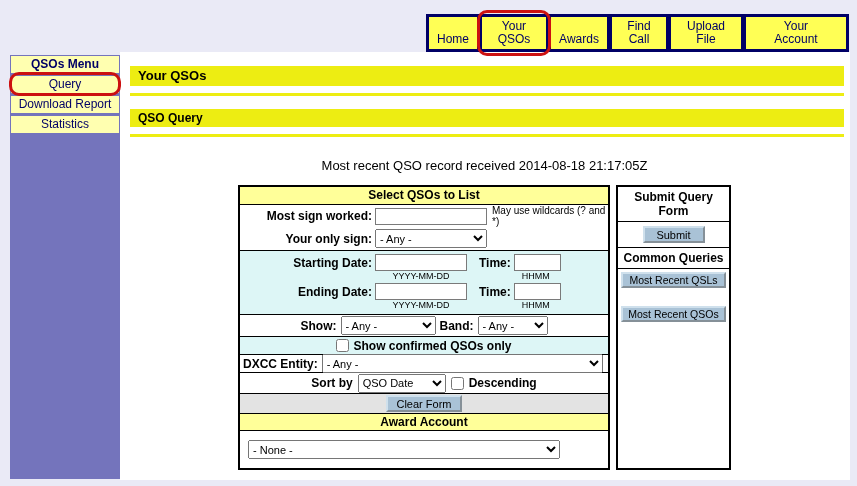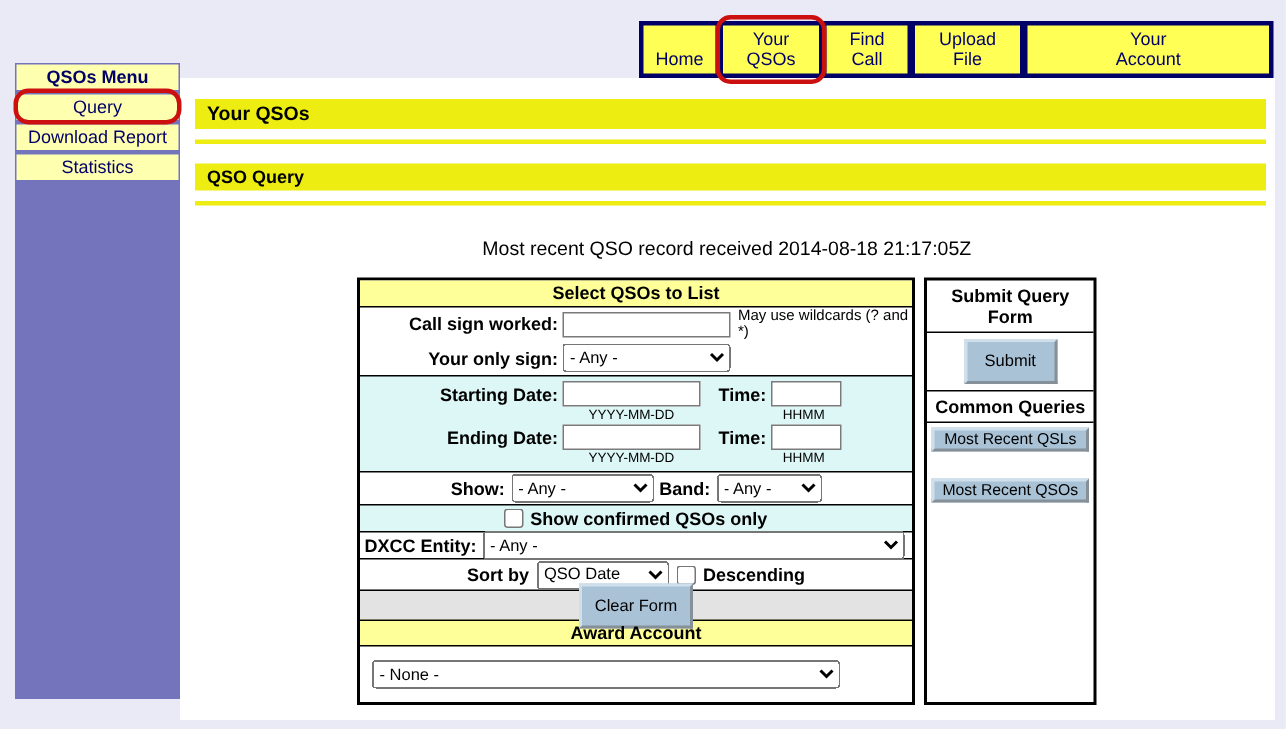--- a/index.html
+++ b/index.html
@@ -14,21 +14,21 @@
          display:flex; flex-direction:column; justify-content:flex-end; align-items:center;
          padding-bottom:3px; cursor:pointer; }
   .tab span { white-space:pre-line; text-align:center; }
   .t1{width:48px}.t2{width:64px}.t3{width:56px}.t4{width:54px}.t5{width:70px}.t6{flex:1}
 
   .ann { position:absolute; border:3px solid #cc1010; border-radius:10px; pointer-events:none; z-index:5; }
   .ann-tab { top:-7px; bottom:-7px; left:-5px; right:-5px; }
   .ann-side { top:-4px; bottom:-3px; left:-2px; right:-2px; }
 
   
-  .sidebar { position:absolute; left:10px; top:42px; width:110px; height:424px;
+  .sidebar { position:absolute; left:10px; top:55px; width:110px; height:424px;
              background:#7474bc; padding-top:1px; }
   .side-item { position:relative; margin:0 1px 3px 1px; background:#ffffb0; color:#000066;
                text-align:center; font-size:12px; height:17px; line-height:17px; cursor:pointer; }
   .side-item.header { font-weight:bold; cursor:default; }
 
   
   .content { position:absolute; left:120px; top:52px; width:730px; height:428px; background:#ffffff; }
   .banner { margin:0 6px 0 10px; background:#eded12; font-weight:bold; color:#000; padding-left:8px; }
   .banner.big { margin-top:14px; height:20px; line-height:20px; font-size:13px; }
   .banner.small { margin-top:13px; height:18px; line-height:18px; font-size:12px; }
@@ -64,21 +64,21 @@
   .row-conf { height:18px; background:#ddf6f6; justify-content:center; gap:4px; font-weight:bold; }
   input[type=checkbox]{ width:13px; height:13px; cursor:pointer; }
   .row-dxcc { height:18px; }
   .dxcc-label { font-weight:bold; padding-left:3px; flex:none; }
   .sel-dxcc { flex:1; margin:0 5px 0 4px; }
   .row-sort { height:21px; justify-content:center; gap:5px; }
   .bold { font-weight:bold; }
   .sel-sort { width:88px; }
   .row-clear { height:20px; background:#e3e3e3; justify-content:center; }
   .btn { background:#a9c2d6; border:2px outset #cfe0ec; font-size:11px; font-family:inherit;
-         padding:0 8px; height:30px; color:#000; cursor:pointer; }
+         padding:0 8px; height:17px; color:#000; cursor:pointer; }
   .row-award { height:38px; }
   .sel-award { width:312px; margin-left:8px; }
 
   
   .qpanel { width:115px; border:2px solid #000; background:#fff; font-size:12px;
             display:flex; flex-direction:column; }
   .p-title { font-weight:bold; text-align:center; padding:3px 1px; border-bottom:1px solid #000; }
   .p-submit { padding:4px 0; text-align:center; border-bottom:1px solid #000; }
   .p-submit .btn { width:62px; padding:0; }
   .p-common { font-weight:bold; text-align:center; padding:3px 0; border-bottom:1px solid #000; }
@@ -92,20 +92,23 @@
 
   <nav class="topnav">
     <div class="tab t1">
       <span>Home</span>
     </div>
     <div class="tab t2">
       <span>Your
 QSOs</span>
       <span class="ann ann-tab"></span>
     </div>
+    <div class="tab t3">
+      <span>Awards</span>
+    </div>
     <div class="tab t4">
       <span>Find
 Call</span>
     </div>
     <div class="tab t5">
       <span>Upload
 File</span>
     </div>
     <div class="tab t6">
       <span>Your
@@ -140,21 +143,21 @@
     <div class="rule"></div>
 
     <div class="status">Most recent QSO record received 2014-08-18 21:17:05Z</div>
 
     <div class="query-area">
 
       <div class="qform">
         <div class="f-header">Select QSOs to List</div>
 
         <div class="f-row row-call sep">
-          <span class="lbl">Call sign worked:</span>
+          <span class="lbl">Most sign worked:</span>
           <input class="txt in-call" type="text" style="">
           <span class="note">May use wildcards (? and *)</span>
         </div>
 
         <div class="f-row row-call">
           <span class="lbl">Your only sign:</span>
           <select class="sel-call">
             <option>- Any -</option>
           </select>
         </div>

